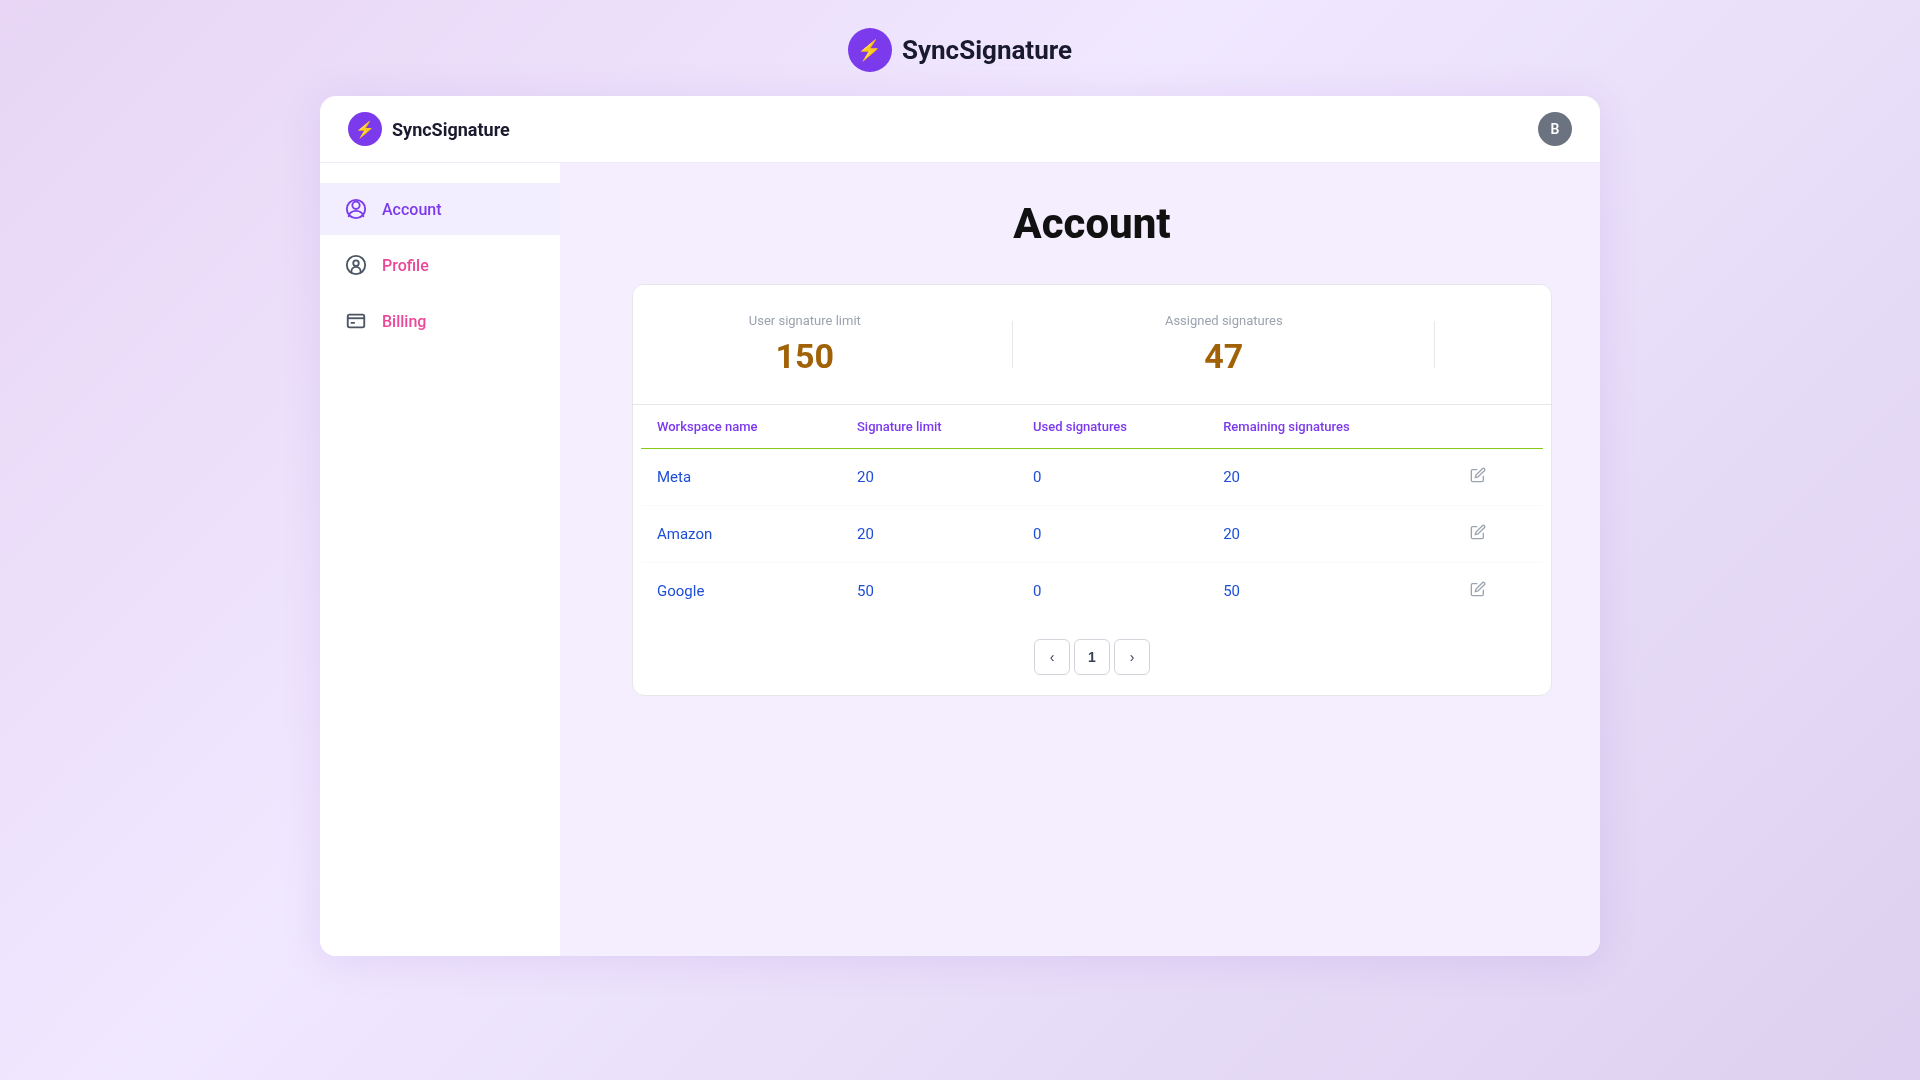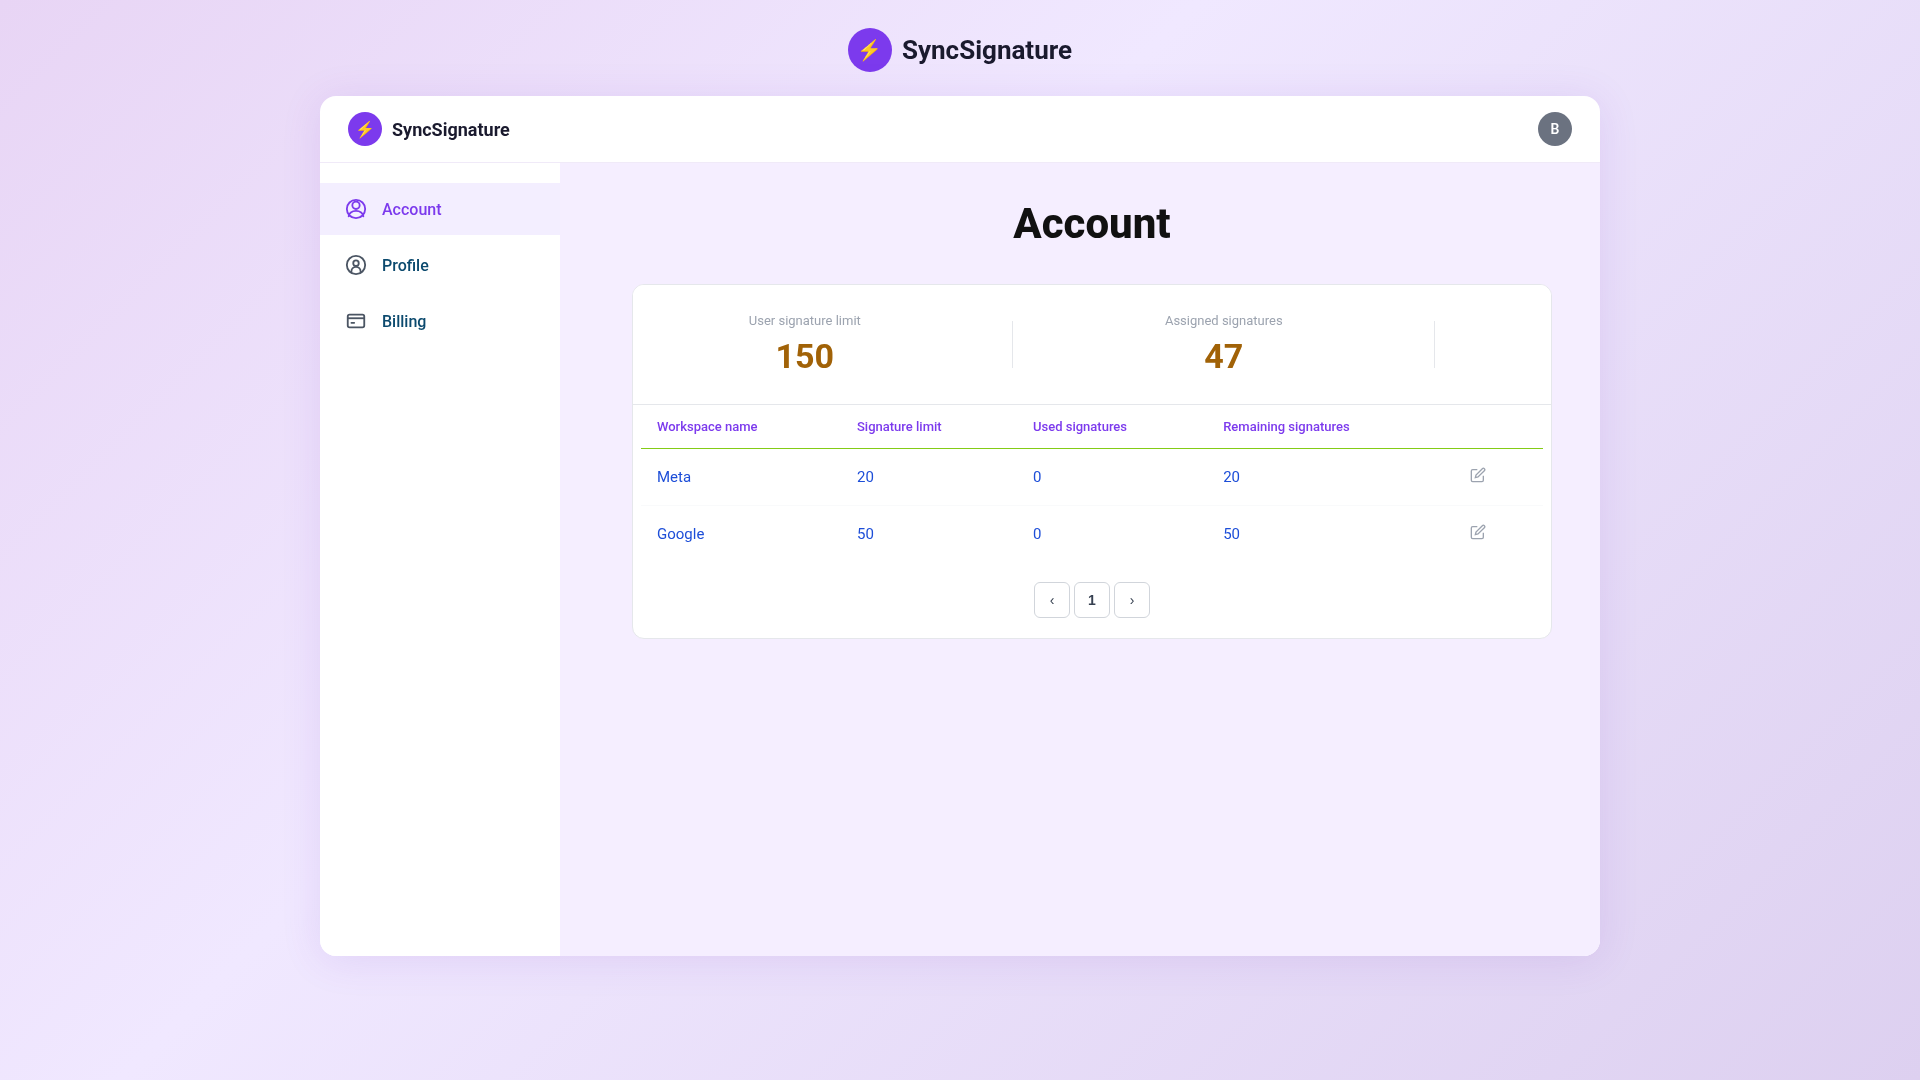--- a/index.html
+++ b/index.html
@@ -107,21 +107,21 @@
       flex-direction: column;
       gap: 4px;
     }
     .sidebar-item {
       display: flex;
       align-items: center;
       gap: 14px;
       padding: 14px 24px;
       cursor: pointer;
       border-radius: 0;
-      color: #0c4a6e;
+      color: #ec4899;
       font-size: 16px;
       font-weight: 500;
       transition: background 0.15s;
     }
     .sidebar-item.active {
       color: #7c3aed;
       background: #f3eeff;
     }
     .sidebar-icon {
       width: 24px;
@@ -339,20 +339,34 @@
       <td>
         <button class="edit-btn">
           <svg width="16" height="16" viewBox="0 0 24 24" fill="none" stroke="currentColor" stroke-width="2">
             <path d="M11 4H4a2 2 0 0 0-2 2v14a2 2 0 0 0 2 2h14a2 2 0 0 0 2-2v-7"></path>
             <path d="M18.5 2.5a2.121 2.121 0 0 1 3 3L12 15l-4 1 1-4 9.5-9.5z"></path>
           </svg>
         </button>
       </td>
     </tr>
                 <tr>
+      <td>Amazon</td>
+      <td>20</td>
+      <td>0</td>
+      <td>20</td>
+      <td>
+        <button class="edit-btn">
+          <svg width="16" height="16" viewBox="0 0 24 24" fill="none" stroke="currentColor" stroke-width="2">
+            <path d="M11 4H4a2 2 0 0 0-2 2v14a2 2 0 0 0 2 2h14a2 2 0 0 0 2-2v-7"></path>
+            <path d="M18.5 2.5a2.121 2.121 0 0 1 3 3L12 15l-4 1 1-4 9.5-9.5z"></path>
+          </svg>
+        </button>
+      </td>
+    </tr>
+                <tr>
       <td>Google</td>
       <td>50</td>
       <td>0</td>
       <td>50</td>
       <td>
         <button class="edit-btn">
           <svg width="16" height="16" viewBox="0 0 24 24" fill="none" stroke="currentColor" stroke-width="2">
             <path d="M11 4H4a2 2 0 0 0-2 2v14a2 2 0 0 0 2 2h14a2 2 0 0 0 2-2v-7"></path>
             <path d="M18.5 2.5a2.121 2.121 0 0 1 3 3L12 15l-4 1 1-4 9.5-9.5z"></path>
           </svg>

